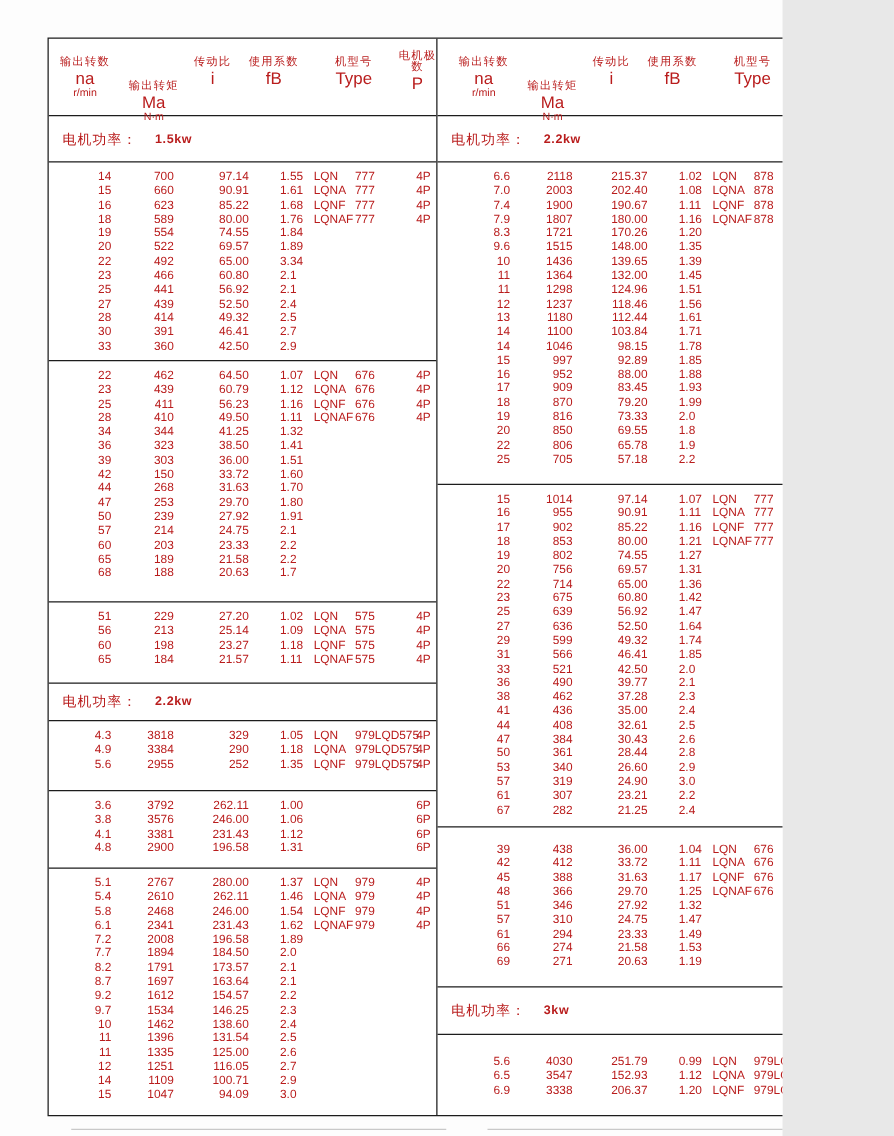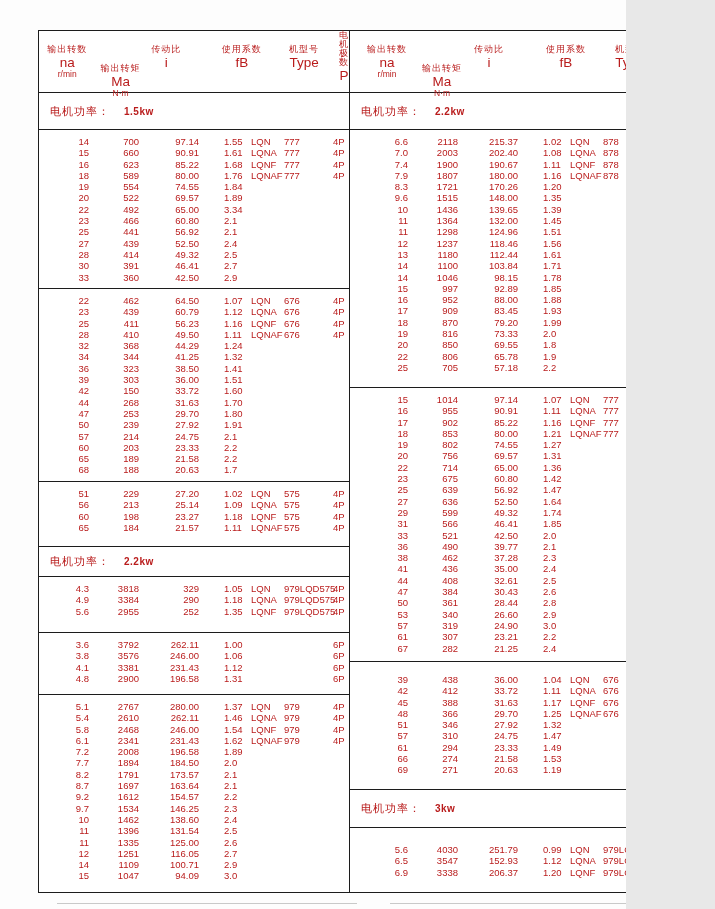--- a/index.html
+++ b/index.html
@@ -7,21 +7,21 @@
         font-family:"Liberation Sans","DejaVu Sans",sans-serif;color:#b91c1c;}
   .spec-table{position:absolute;left:38px;top:30px;width:661px;height:863px;
         border:1.5px solid #1c1c1c;display:flex;box-sizing:border-box;background:#fff;}
   .panel{display:flex;flex-direction:column;box-sizing:border-box;min-width:0;}
   .panel-left{width:311px;border-right:1.5px solid #1c1c1c;}
   .panel-right{flex:1;}
   .hdr{height:62px;border-bottom:1.5px solid #1c1c1c;display:flex;align-items:center;
         box-sizing:border-box;flex-shrink:0;padding-top:2px;}
   .panel-right .hdr,.panel-right .row{padding-left:8px;}
   .hcell{text-align:center;line-height:1;}
-  .hc0{width:58px;}.hc1{width:52px;margin-top:38px;}.hc2{width:42px;}.hc3{width:56px;margin-left:28px;}.hc4{width:72px;}.hc5{flex:1;}
+  .hc0{width:58px;}.hc1{width:52px;margin-top:38px;}.hc2{width:42px;}.hc3{width:56px;}.hc4{width:72px;}.hc5{flex:1;}
   .hcn{font-size:9px;letter-spacing:1px;}
   .hsym{font-size:13.5px;margin-top:2px;}
   .hunit{font-size:8.5px;height:10px;margin-top:1px;}
   .seg{border-bottom:1.5px solid #1c1c1c;box-sizing:border-box;flex-shrink:0;overflow:hidden;}
   .seg:last-child{border-bottom:none;}
   .title-seg{display:flex;align-items:center;padding-left:11px;text-align:center;}
   .t-prefix{font-size:11px;letter-spacing:1px;}
   .t-value{font-size:10px;font-weight:700;letter-spacing:0.5px;margin-left:14px;}
   .block-seg{padding-top:6px;}
   .seg-left-0{height:37px;} .seg-left-1{height:159px;} .seg-left-2{height:193px;}
@@ -218,28 +218,20 @@
           </div>
           <div class="row">
             <span class="c1">28</span>
             <span class="c2">410</span>
             <span class="c3">49.50</span>
             <span class="c4">1.11</span>
             <span class="c5"><span class="tname">LQNAF</span><span class="tsize">676</span></span>
             <span class="c6">4P</span>
           </div>
           <div class="row">
-            <span class="c1">32</span>
-            <span class="c2">368</span>
-            <span class="c3">44.29</span>
-            <span class="c4">1.24</span>
-            <span class="c5"></span>
-            <span class="c6"></span>
-          </div>
-          <div class="row">
             <span class="c1">34</span>
             <span class="c2">344</span>
             <span class="c3">41.25</span>
             <span class="c4">1.32</span>
             <span class="c5"></span>
             <span class="c6"></span>
           </div>
           <div class="row">
             <span class="c1">36</span>
             <span class="c2">323</span>

